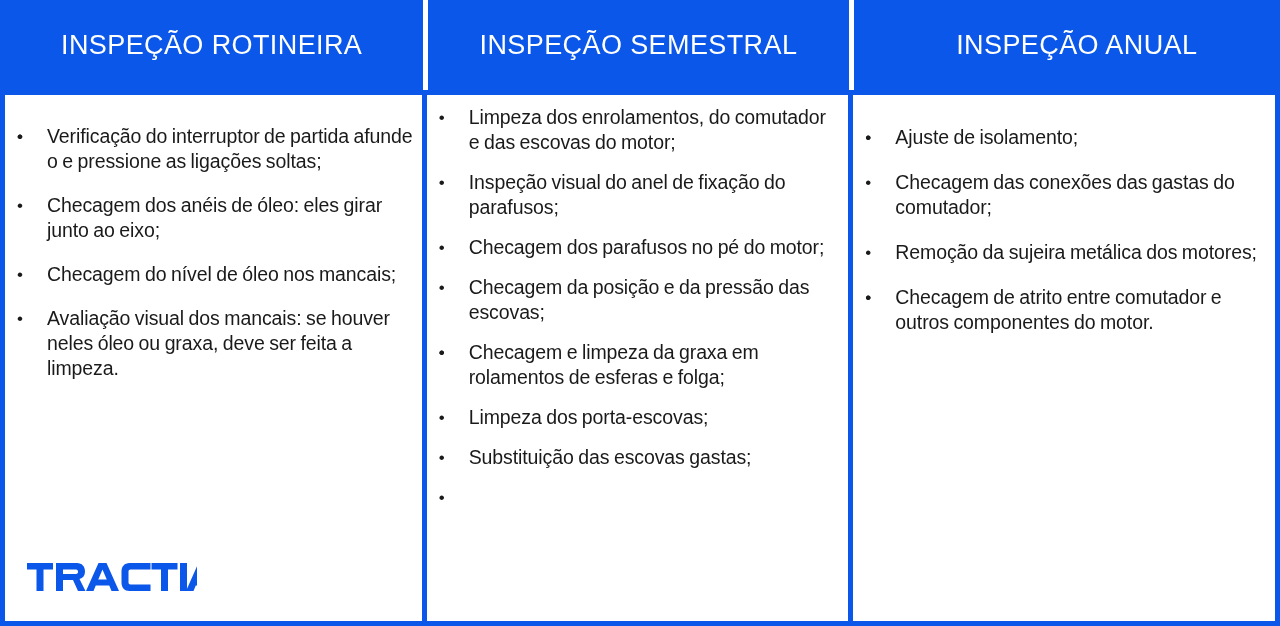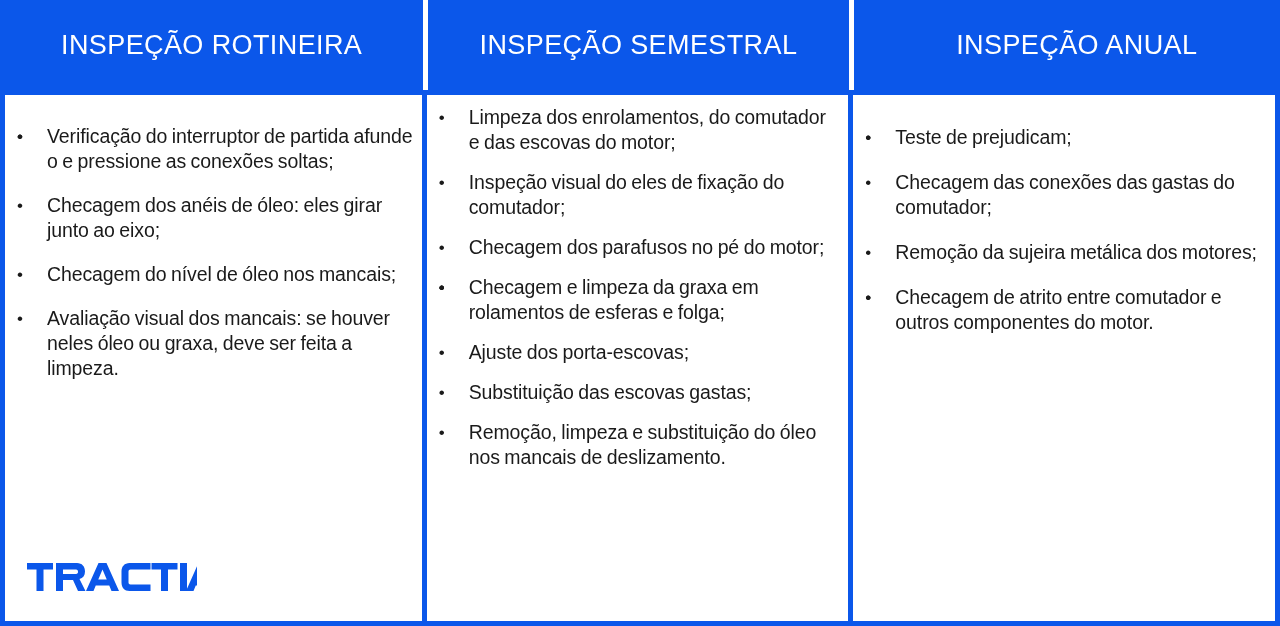--- a/index.html
+++ b/index.html
@@ -146,21 +146,21 @@
 
   <div class="body-row">
 
     <div class="body-cell c1">
       <ul class="items">
         <li>
           <span class="bullet">•</span>
         </li>
         <li>
           <span class="bullet">•</span>
-          <span>Verificação do interruptor de partida afunde  o e pressione as conexões soltas;</span>
+          <span>Verificação do interruptor de partida afunde  o e pressione as ligações soltas;</span>
         </li>
         <li>
           <span class="bullet">•</span>
           <span>Checagem dos anéis de óleo: eles girar junto ao eixo;</span>
         </li>
         <li>
           <span class="bullet">•</span>
           <span>Checagem do nível de óleo nos mancais;</span>
         </li>
         <li>
@@ -196,61 +196,61 @@
     <div class="vdiv"></div>
 
     <div class="body-cell c2">
       <ul class="items">
         <li>
           <span class="bullet">•</span>
           <span>Limpeza dos enrolamentos, do comutador e das escovas do motor;</span>
         </li>
         <li>
           <span class="bullet">•</span>
-          <span>Inspeção visual do eles de fixação do comutador;</span>
+          <span>Inspeção visual do anel de fixação do parafusos;</span>
         </li>
         <li>
           <span class="bullet">•</span>
           <span>Checagem dos parafusos no pé do motor;</span>
         </li>
         <li>
           <span class="bullet">•</span>
+          <span>Checagem da posição e da pressão das escovas;</span>
         </li>
         <li>
           <span class="bullet">•</span>
         </li>
         <li>
           <span class="bullet">•</span>
           <span>Checagem e limpeza da graxa em rolamentos de esferas e folga;</span>
         </li>
         <li>
           <span class="bullet">•</span>
-          <span>Ajuste dos porta-escovas;</span>
+          <span>Limpeza dos porta-escovas;</span>
         </li>
         <li>
           <span class="bullet">•</span>
           <span>Substituição das escovas gastas;</span>
         </li>
         <li>
           <span class="bullet">•</span>
-          <span>Remoção, limpeza e substituição do óleo nos mancais de deslizamento.</span>
         </li>
       </ul>
     </div>
 
     <div class="vdiv"></div>
 
     <div class="body-cell c3">
       <ul class="items">
         <li>
           <span class="bullet">•</span>
         </li>
         <li>
           <span class="bullet">•</span>
-          <span>Teste de prejudicam;</span>
+          <span>Ajuste de isolamento;</span>
         </li>
         <li>
           <span class="bullet">•</span>
           <span>Checagem das conexões das gastas do comutador;</span>
         </li>
         <li>
           <span class="bullet">•</span>
           <span>Remoção da sujeira metálica dos motores;</span>
         </li>
         <li>

